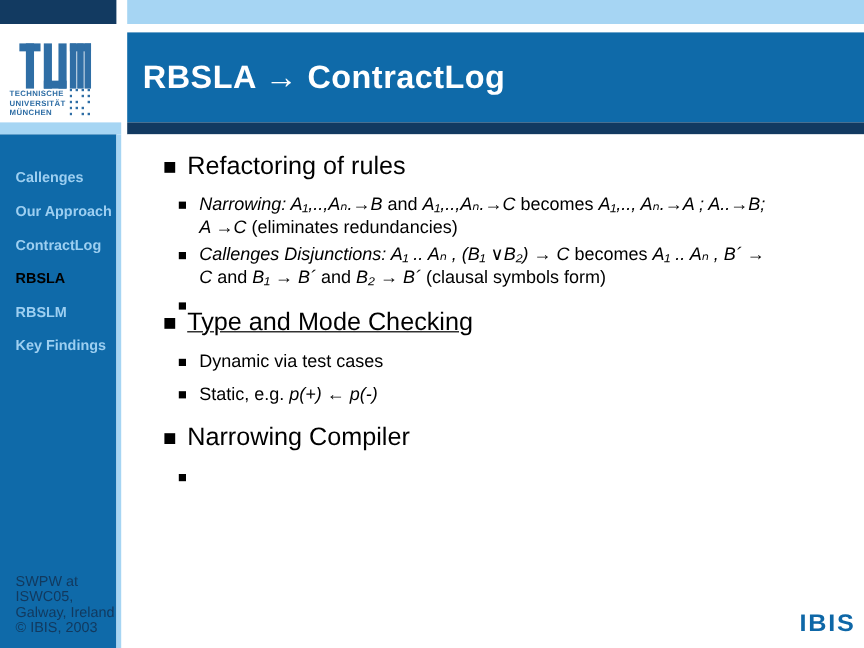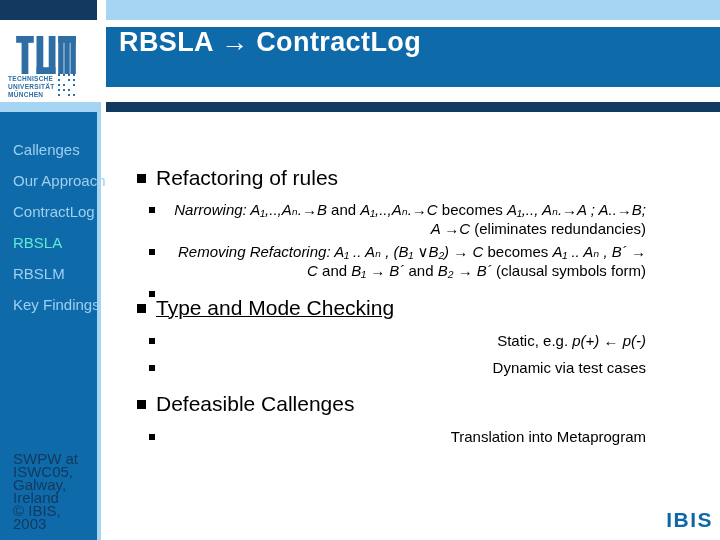--- a/index.html
+++ b/index.html
@@ -13,42 +13,42 @@
   }
   html,body{margin:0;padding:0;background:#d8d8d8;}
   .stage{
     position:relative;width:720px;height:540px;background:#ffffff;
     font-family:"Liberation Sans","DejaVu Sans",sans-serif;overflow:hidden;
   }
   
   .band-topleft{position:absolute;left:0;top:0;width:97px;height:20px;background:var(--navy);}
   .band-topright{position:absolute;left:106px;top:0;width:614px;height:20px;background:var(--lblue);}
   
-  .header{position:absolute;left:106px;top:27px;width:614px;height:60px;background:var(--mblue);display:flex;align-items:flex-start;}
+  .header{position:absolute;left:106px;top:27px;width:614px;height:75px;background:var(--mblue);display:flex;align-items:center;}
   .header-title{color:#ffffff;font-weight:bold;font-size:27px;padding-left:13px;letter-spacing:0.4px;white-space:nowrap;}
   .strip-left{position:absolute;left:0;top:102px;width:101px;height:10px;background:var(--lblue);}
   .strip-right{position:absolute;left:106px;top:102px;width:614px;height:10px;background:var(--navy);}
   
   .tum-box{position:absolute;left:0;top:27px;width:97px;height:75px;background:#ffffff;}
   .tum-emblem{position:absolute;left:13px;top:9px;}
   .tum-org{position:absolute;left:8px;top:48px;font-size:6.5px;line-height:8px;font-weight:bold;color:var(--tum);letter-spacing:0.3px;}
   .tum-pattern{position:absolute;left:58px;top:47px;}
   
   .sidebar{position:absolute;left:0;top:112px;width:97px;height:428px;background:var(--mblue);}
   .sidebar-edge{position:absolute;left:97px;top:112px;width:4px;height:428px;background:var(--lblue);}
   .side-nav{padding-top:29px;}
-  .side-item{color:var(--sbtext);font-size:15px;font-weight:normal;margin:0 0 14px 13px;cursor:pointer;white-space:nowrap;}
-  .side-item.active{color:#5eead4;}
-  .side-footer{position:absolute;left:13px;bottom:10px;color:var(--footer);font-size:15px;line-height:13px;font-weight:normal;}
+  .side-item{color:var(--sbtext);font-size:12px;font-weight:bold;margin:0 0 14px 13px;cursor:pointer;white-space:nowrap;}
+  .side-item.active{color:#000000;}
+  .side-footer{position:absolute;left:13px;bottom:10px;color:var(--footer);font-size:12px;line-height:13px;font-weight:normal;}
   
   .content{position:absolute;left:106px;top:112px;width:614px;height:428px;background:#ffffff;box-sizing:border-box;padding:13px 0 0 0;color:#000;}
-  .h1item{position:relative;padding-left:50px;line-height:28px;margin-bottom:6px;margin-top:39px;}
+  .h1item{position:relative;padding-left:50px;line-height:28px;margin-bottom:6px;}
   .h1item .sq{position:absolute;left:31px;top:10px;width:9px;height:9px;background:#000;}
   .h1txt{font-size:21px;color:#000;}
-  .subitem{position:relative;padding-left:60px;padding-right:74px;font-size:15px;line-height:19px;margin-bottom:4px;text-align:right;}
+  .subitem{position:relative;padding-left:60px;padding-right:74px;font-size:15px;line-height:19px;margin-bottom:4px;}
   .subitem .sq{position:absolute;left:43px;top:7px;width:6px;height:6px;background:#000;}
   .subitem.lg{line-height:21px;margin-bottom:6px;}
   .subitem.lg .sq{top:8px;}
   .mt2{margin-top:14px;text-decoration:underline;}
   .mt3{margin-top:12px;}
   .it{font-style:italic;}
   
   .ibis{position:absolute;right:7px;bottom:8px;font-size:21px;font-weight:bold;color:var(--ibis);letter-spacing:1.5px;transform:scaleY(0.95);}
 </style>
 </head>
@@ -128,45 +128,44 @@
     <div class="h1item">
       <span class="sq"></span>
       <span class="h1txt">Refactoring of rules</span>
     </div>
     <div class="subitem">
       <span class="sq"></span>
       <span><span class="it">Narrowing: </span><span class="it">A₁,..,Aₙ.→B</span><span> and </span><span class="it">A₁,..,Aₙ.→C</span><span> becomes </span><span class="it">A₁,.., Aₙ.→A ; A..→B; A →C</span><span> (eliminates redundancies)</span></span>
     </div>
     <div class="subitem">
       <span class="sq"></span>
-      <span><span class="it">Removing Refactoring: </span><span class="it">A₁ .. Aₙ , (B₁ ∨B₂) → C</span><span> becomes </span><span class="it">A₁ .. Aₙ , B´ → C</span><span> and </span><span class="it">B₁ → B´</span><span> and </span><span class="it">B₂ → B´</span><span> (clausal symbols form)</span></span>
+      <span><span class="it">Callenges Disjunctions: </span><span class="it">A₁ .. Aₙ , (B₁ ∨B₂) → C</span><span> becomes </span><span class="it">A₁ .. Aₙ , B´ → C</span><span> and </span><span class="it">B₁ → B´</span><span> and </span><span class="it">B₂ → B´</span><span> (clausal symbols form)</span></span>
     </div>
     <div class="subitem">
       <span class="sq"></span>
     </div>
 
     <div class="h1item mt2">
       <span class="sq"></span>
       <span class="h1txt">Type and Mode Checking</span>
     </div>
     <div class="subitem lg">
       <span class="sq"></span>
-      <span><span>Static, e.g. </span><span class="it">p(+)</span><span> ← </span><span class="it">p(-)</span></span>
+      <span><span>Dynamic via test cases</span></span>
     </div>
     <div class="subitem lg">
       <span class="sq"></span>
-      <span><span>Dynamic via test cases</span></span>
+      <span><span>Static, e.g. </span><span class="it">p(+)</span><span> ← </span><span class="it">p(-)</span></span>
     </div>
 
     <div class="h1item mt3">
       <span class="sq"></span>
-      <span class="h1txt">Defeasible Callenges</span>
+      <span class="h1txt">Narrowing Compiler</span>
     </div>
     <div class="subitem lg">
       <span class="sq"></span>
-      <span><span>Translation into Metaprogram</span></span>
     </div>
 
   </div>
 
   <div class="ibis">IBIS</div>
 
 </div>
 
 </body></html>

